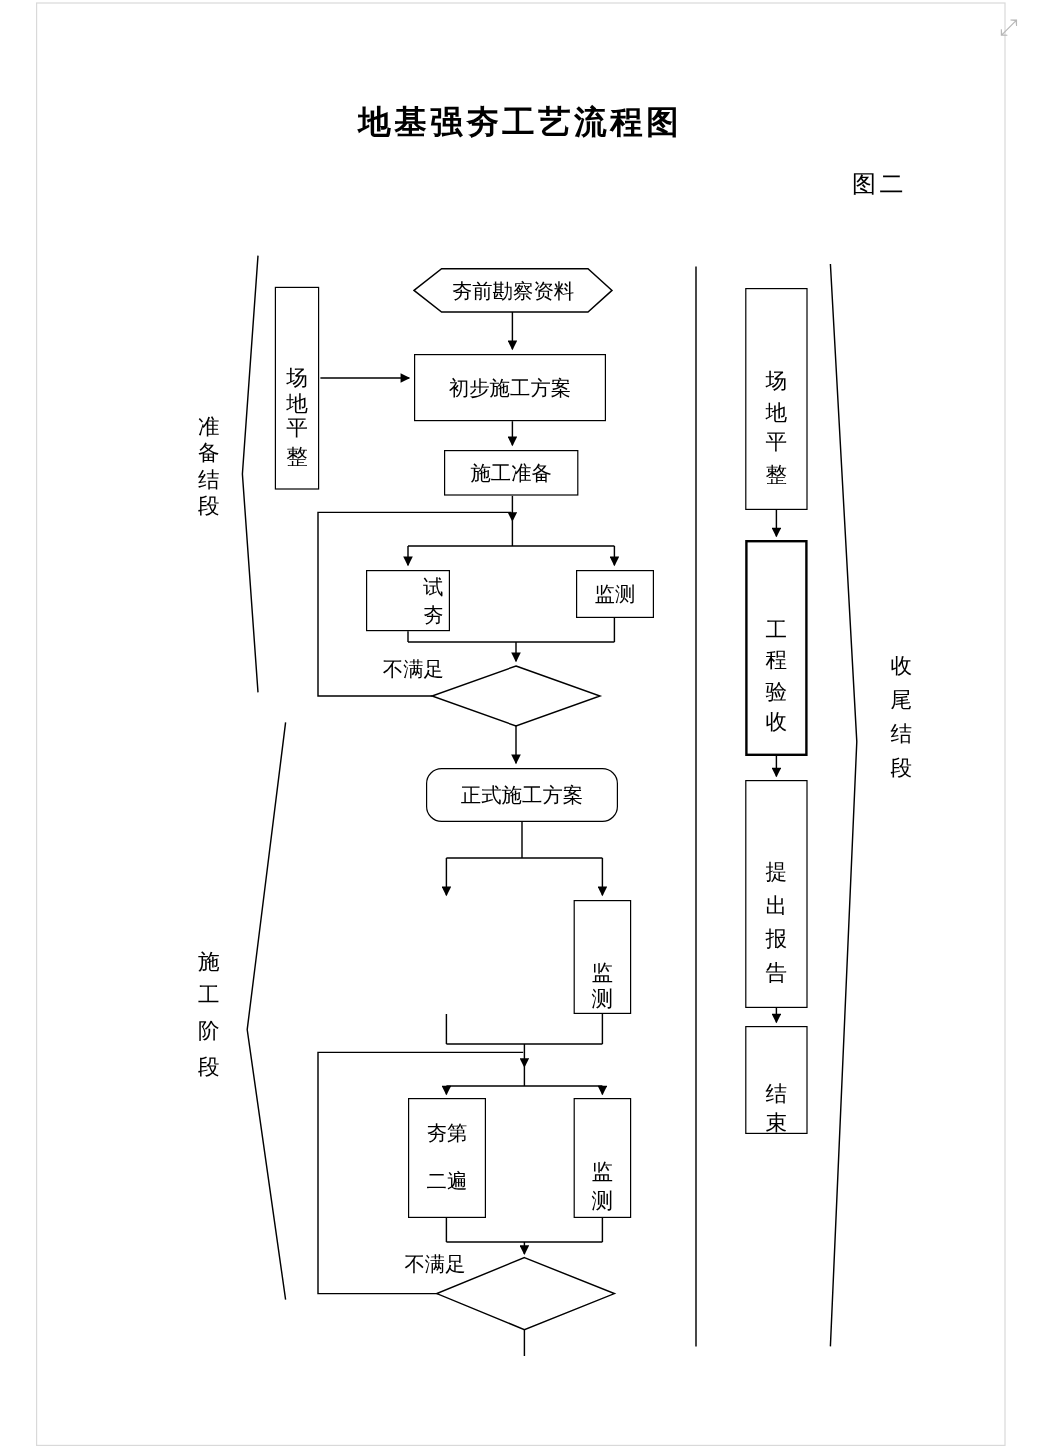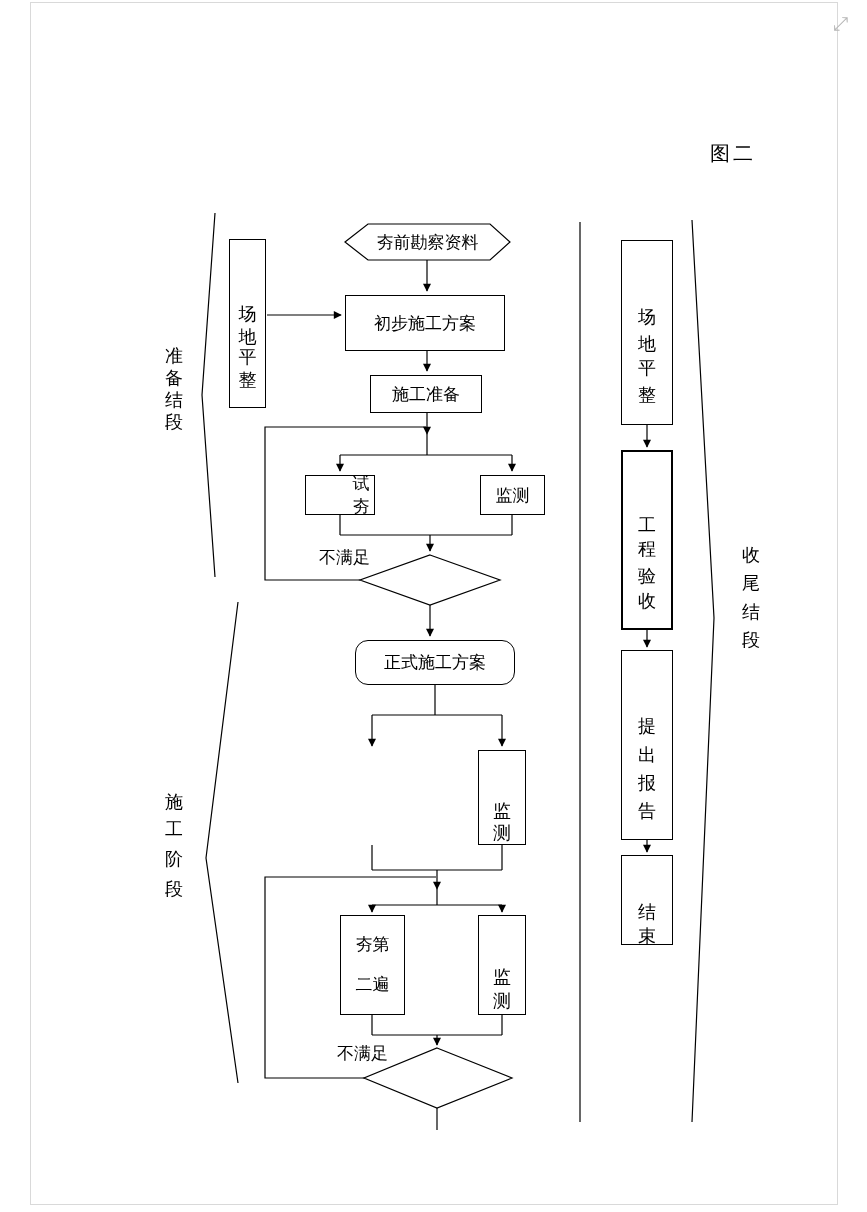--- a/index.html
+++ b/index.html
@@ -49,20 +49,21 @@
 </style>
 </head>
 <body>
 
 <div class="page">
 
   <div class="page-border"></div>
 
   <div class="fs-icon">⤢</div>
 
+  <div class="title">地基强夯工艺流程图</div>
   <div class="fig-label">图二</div>
 
   <svg class="wires" width="867" height="1212" viewBox="0 0 867 1212">
     <defs>
       <marker id="arr" viewBox="0 0 10 10" refX="9" refY="5" markerWidth="9" markerHeight="8" orient="auto" markerUnits="userSpaceOnUse">
         <path d="M0,0 L10,5 L0,10 Z" fill="#000"></path>
       </marker>
     </defs>
 
     <g stroke="#000" stroke-width="1.2" fill="none">
@@ -142,21 +143,21 @@
   <div class="shape-label" style="left:345px; top:224px; width:165px; height:36px;">夯前勘察资料</div>
 
   <div class="box" style="left:345px; top:295px; width:160px; height:56px;">
     <span>初步施工方案</span>
   </div>
 
   <div class="box" style="left:370px; top:375px; width:112px; height:38px;">
     <span>施工准备</span>
   </div>
 
-  <div class="box" style="left:305px; top:475px; width:70px; height:40px;padding-left:42px;">
+  <div class="box" style="left:305px; top:475px; width:70px; height:51px;padding-left:42px;">
     <span>试夯</span>
   </div>
 
   <div class="box" style="left:480px; top:475px; width:65px; height:40px;">
     <span>监测</span>
   </div>
 
   <span class="txt" style="left:282px; top:546px;">不满足</span>
 
   <div class="box" style="left:355px; top:640px; width:160px; height:45px;border-radius:13px;">

